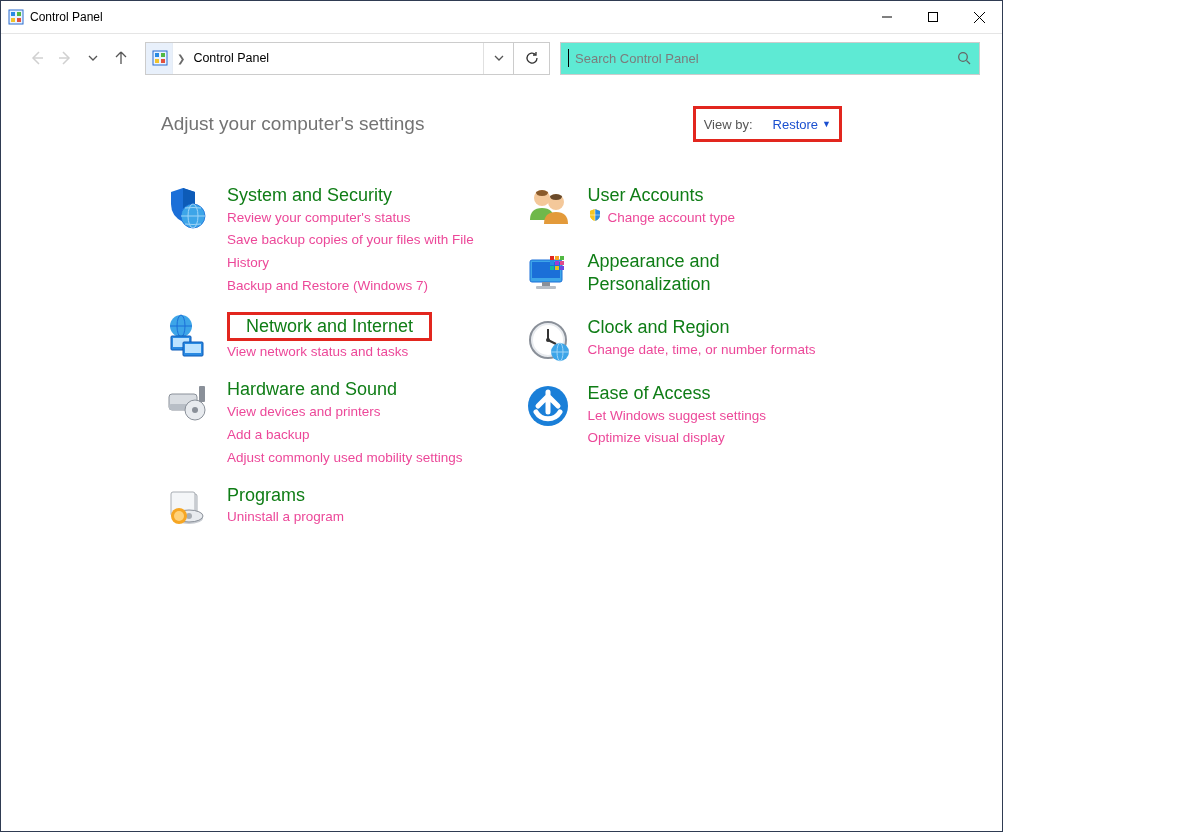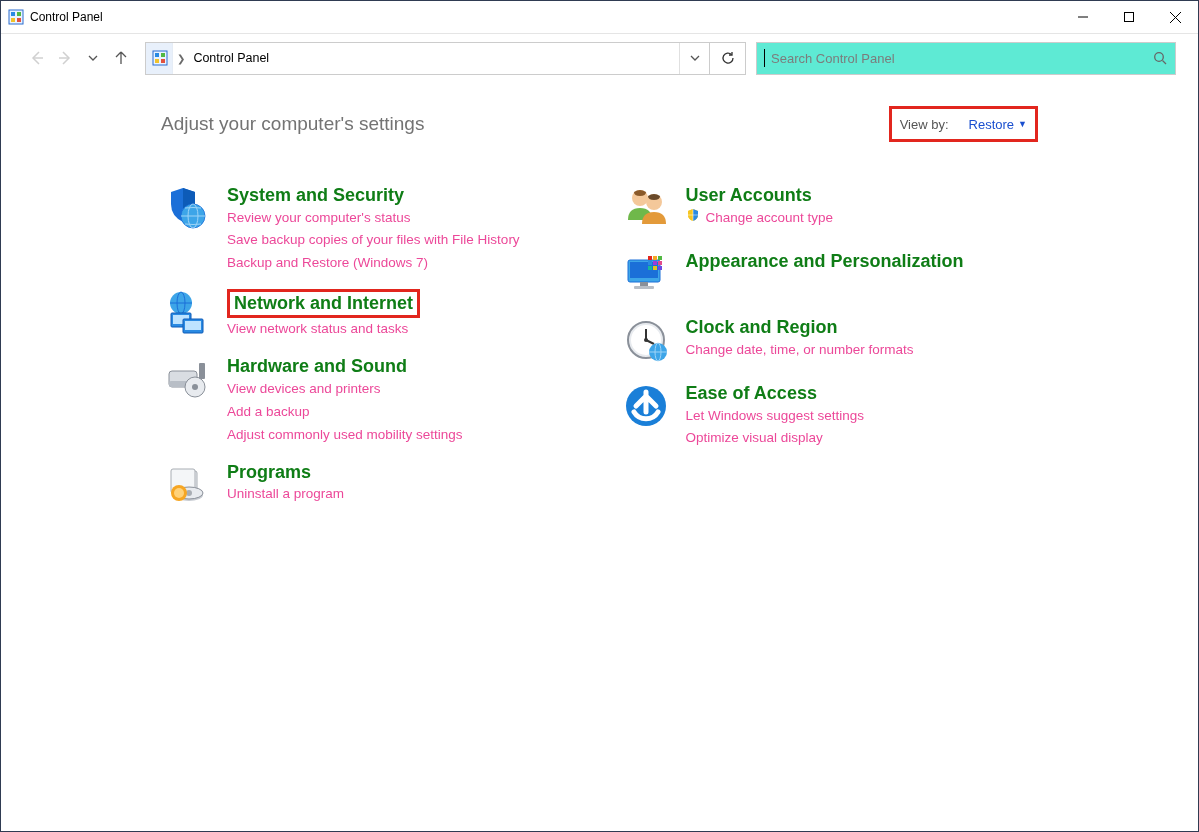--- a/index.html
+++ b/index.html
@@ -1,17 +1,17 @@
 <!DOCTYPE html>
 <html><head>
 <meta charset="utf-8">
 <style>
   * { box-sizing: border-box; }
   html, body { margin:0; padding:0; font-family: "Segoe UI", Arial, sans-serif; font-size:12px; color:#000; background:#fff; }
-  .window { width:1199px; height:832px; border:1px solid #2f3b52; position:relative; background:#fff; display:flex; flex-direction:column; }
+  .window { width:1003px; height:832px; border:1px solid #2f3b52; position:relative; background:#fff; display:flex; flex-direction:column; }
   
   .titlebar { height:33px; display:flex; align-items:center; border-bottom:1px solid #e5e5e5; }
   .titlebar .app-icon { width:16px; height:16px; margin:0 6px 0 7px; }
   .titlebar .title { font-size:12px; flex:0 0 auto; }
   .titlebar .spacer { flex:1; }
   .win-controls { display:flex; height:100%; }
   .win-btn { width:46px; display:flex; align-items:center; justify-content:center; cursor:pointer; }
   .win-btn svg { display:block; }
   
   .navbar { height:48px; display:flex; align-items:center; padding:0 22px; gap:0; }
@@ -37,22 +37,22 @@
   .content-head .spacer { flex:1; }
   .viewby { display:flex; align-items:center; gap:20px; border:3px solid #e2261e; padding:4px 8px; height:36px; }
   .viewby .label { color:#555; font-size:13px; }
   .viewby .value { color:#1a4fcf; font-size:13px; cursor:pointer; display:flex; align-items:center; gap:4px; }
   .viewby .tri { font-size:9px; }
   .columns { display:flex; gap:40px; margin-top:42px; }
   .col { flex:1; }
   .item { display:flex; gap:14px; margin-bottom:14px; }
   .item-icon { width:52px; height:52px; flex-shrink:0; display:flex; align-items:flex-start; justify-content:center; }
   .item-body { }
-  .item-title { color:#0f7d16; font-size:18px; font-weight:700; cursor:pointer; line-height:1.25; }
-  .item-title.highlighted { border:3px solid #e2261e; padding:0 4px; display:inline-block;text-align:center; }
+  .item-title { color:#0f7d16; font-size:18px; font-weight:400; cursor:pointer; line-height:1.25; }
+  .item-title.highlighted { border:3px solid #e2261e; padding:0 16px; display:inline-block;text-align:center; }
   .item-link { color:#ec4899; font-size:13.5px; cursor:pointer; display:flex; align-items:center; gap:6px; line-height:1.7; }
   .item-link .shield-mini { flex-shrink:0; }
 </style>
 </head>
 <body>
 
 <div class="window">
 
   <div class="titlebar">
     <span class="app-icon">

